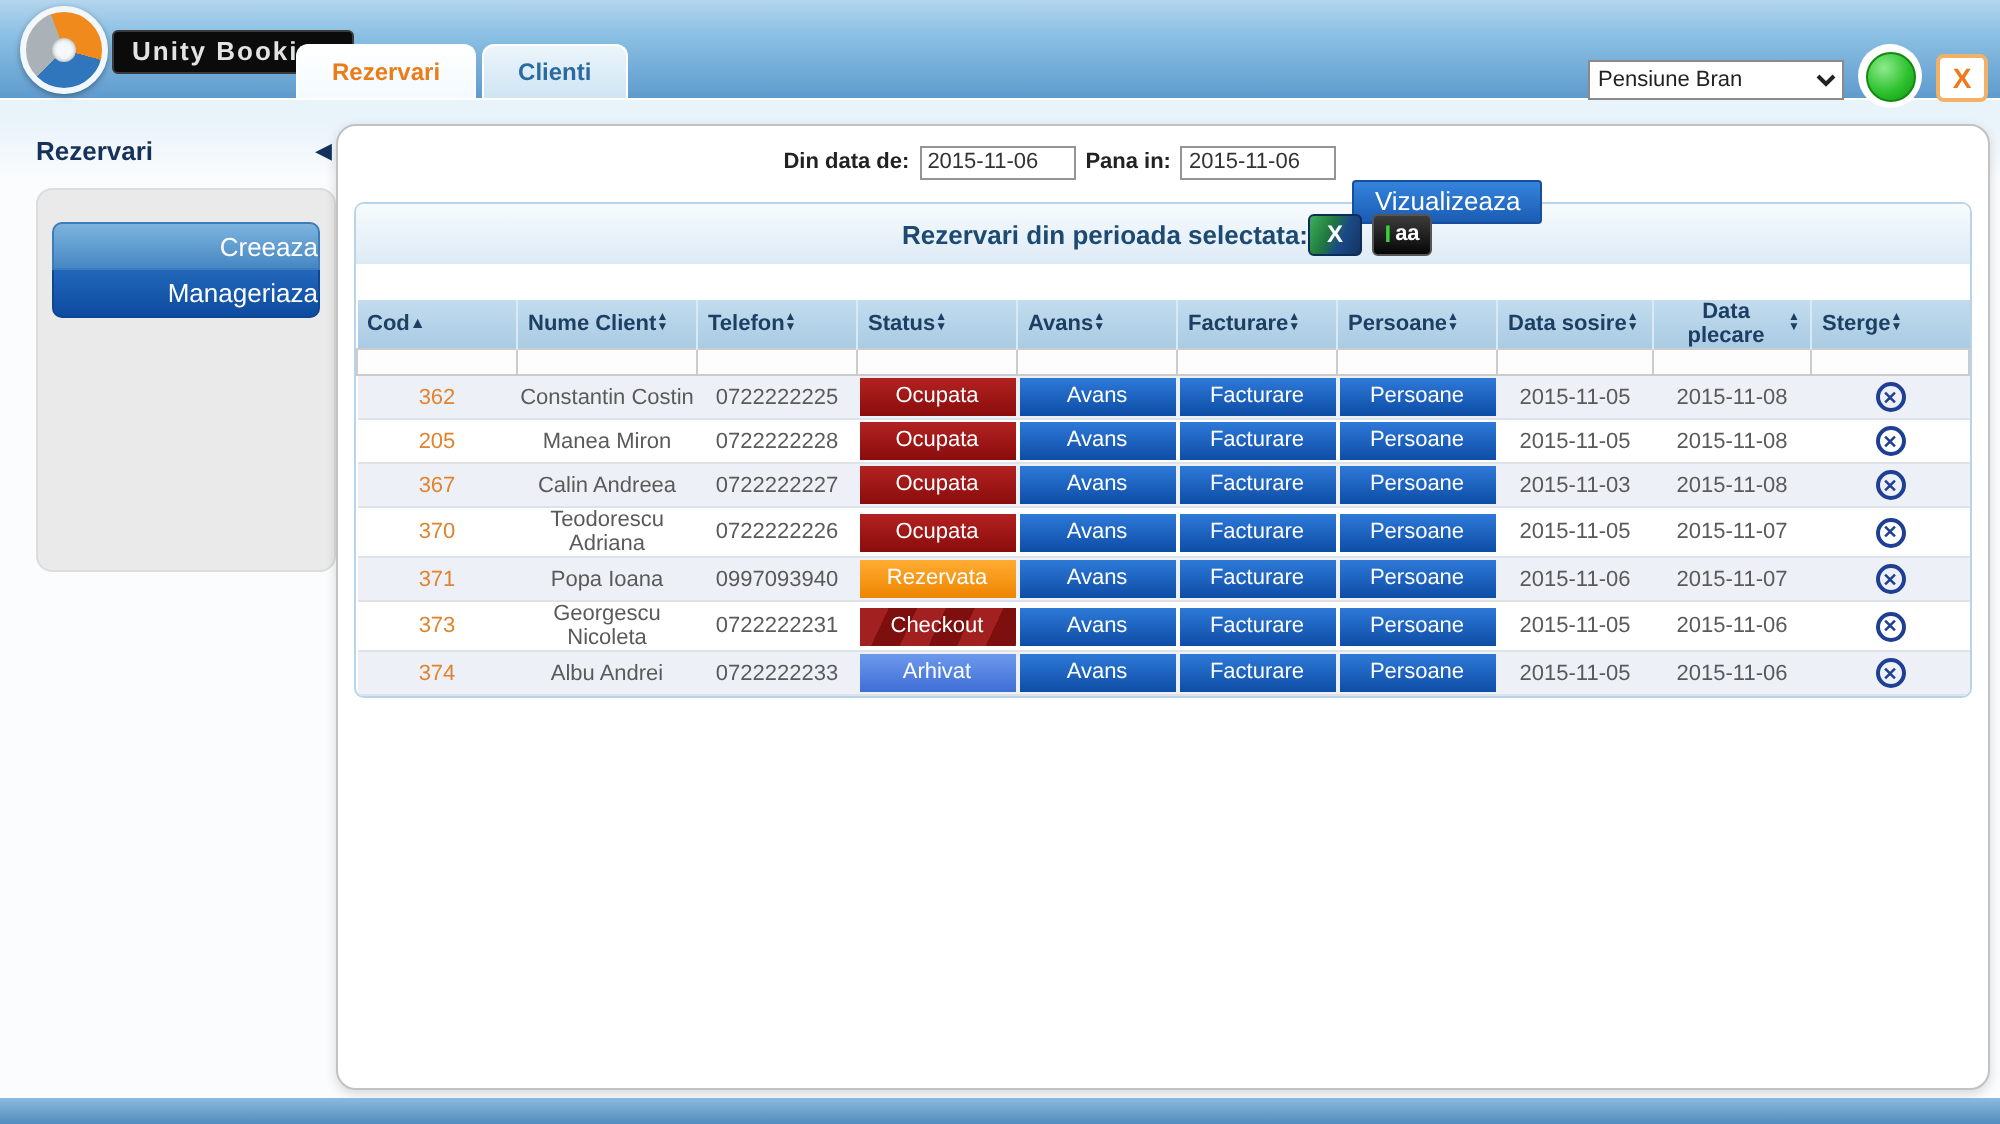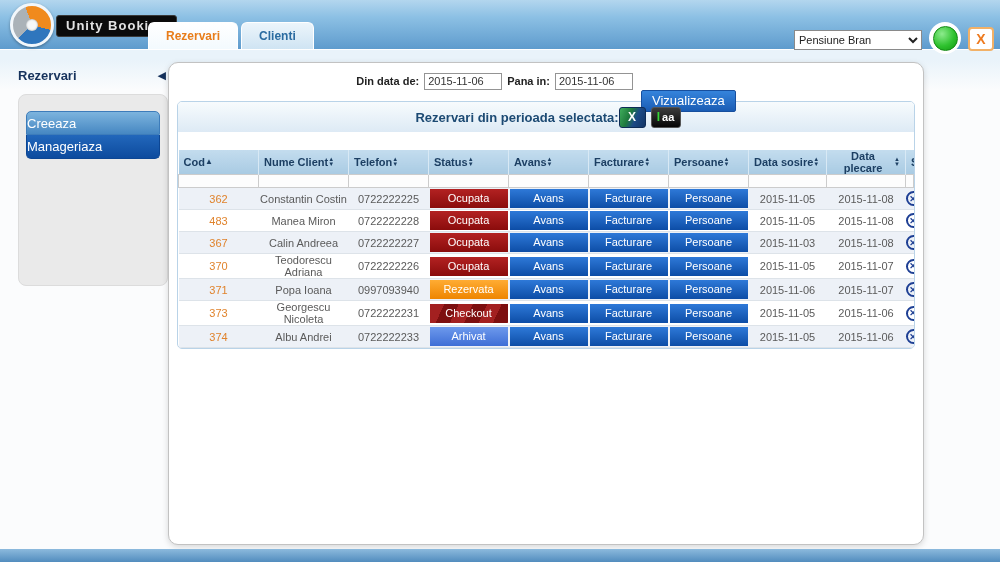--- a/index.html
+++ b/index.html
@@ -38,28 +38,28 @@
     justify-content:center; margin-top:-2px; cursor:pointer; }
 
   
   .sidebar-title-row { position:absolute; left:18px; top:68px; width:148px;
     display:flex; justify-content:space-between; align-items:center; }
   .sidebar-title { color:#16325c; font-size:13px; font-weight:bold; }
   .collapse-icon { color:#16325c; font-size:11px; cursor:pointer; }
   .sidebar-panel { position:absolute; left:18px; top:94px; width:150px; height:192px;
     background:#eaeaea; border:1px solid #dcdcdc; border-radius:8px; padding-top:16px; }
   .side-btn { display:block; width:134px; margin:0 auto; height:24px; line-height:23px;
-    text-align:left; color:#fff; font-size:13px; cursor:pointer; }
+    text-align:right; color:#fff; font-size:13px; cursor:pointer; }
   .side-btn.creeaza { background:linear-gradient(#7db4de,#4687c2); border:1px solid #3d7cba;
     border-radius:5px 5px 0 0; }
   .side-btn.manageriaza { background:linear-gradient(#2267bb,#0d4b9e); border:1px solid #0c4694;
     border-top:none; border-radius:0 0 5px 5px; }
 
   
-  .main-panel { position:absolute; left:168px; top:62px; width:756px; height:483px;
+  .main-panel { position:absolute; left:168px; top:62px; width:827px; height:483px;
     background:#fff; border:1px solid #c2c2c2; border-radius:10px;
     box-shadow:0 2px 6px rgba(0,0,0,.15); }
   .filter-bar { height:30px; display:flex; align-items:center; justify-content:center;
     gap:5px; padding-top:6px; }
   .filter-label { font-size:11px; font-weight:bold; color:#222; }
   .date-input { width:78px; height:17px; border:1px solid #949494; font-size:11px;
     color:#333; padding:0 3px; font-family:"Liberation Sans",sans-serif; }
   .view-btn { background:linear-gradient(#3584dc,#1a5cb4); border:1px solid #174f9e; color:#fff;
     font-size:13px; padding:2px 10px 3px; border-radius:2px; cursor:pointer; margin-left:3px;
     font-family:"Liberation Sans",sans-serif;margin-top:39px; }
@@ -295,21 +295,21 @@
               <div class="cell-btn act">Facturare</div>
             </td>
             <td class="btn-cell">
               <div class="cell-btn act">Persoane</div>
             </td>
             <td>2015-11-05</td>
             <td>2015-11-08</td>
             <td><span class="delete-icon">✕</span></td>
           </tr>
           <tr class="even">
-            <td class="cod">483</td>
+            <td class="cod">205</td>
             <td>Manea Miron</td>
             <td>0722222228</td>
             <td class="btn-cell">
               <div class="cell-btn st-ocupata">Ocupata</div>
             </td>
             <td class="btn-cell">
               <div class="cell-btn act">Avans</div>
             </td>
             <td class="btn-cell">
               <div class="cell-btn act">Facturare</div>

